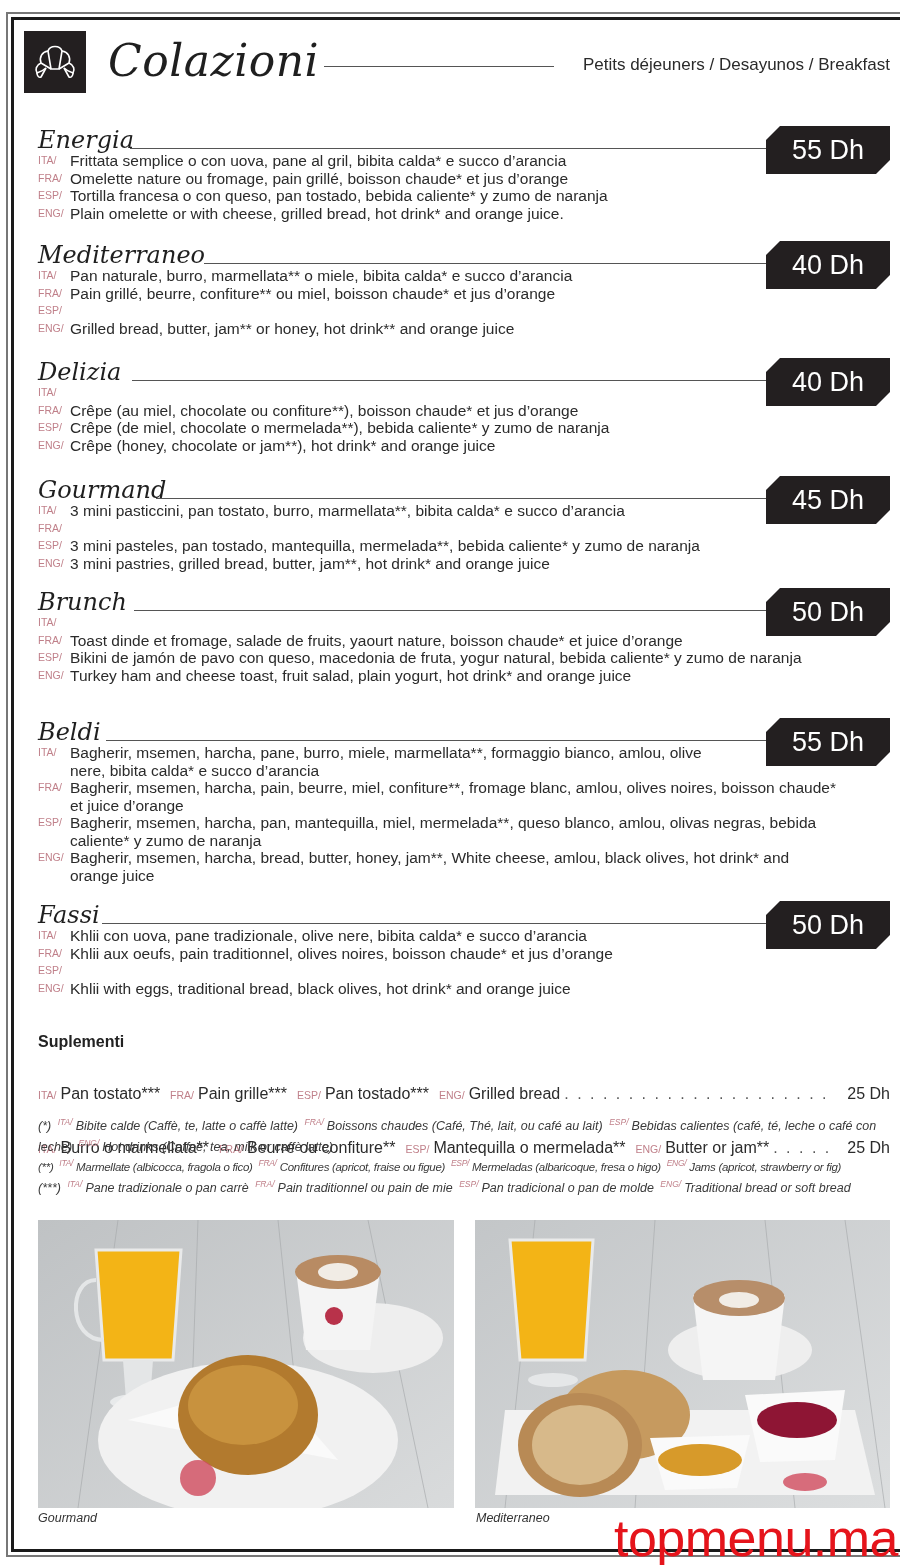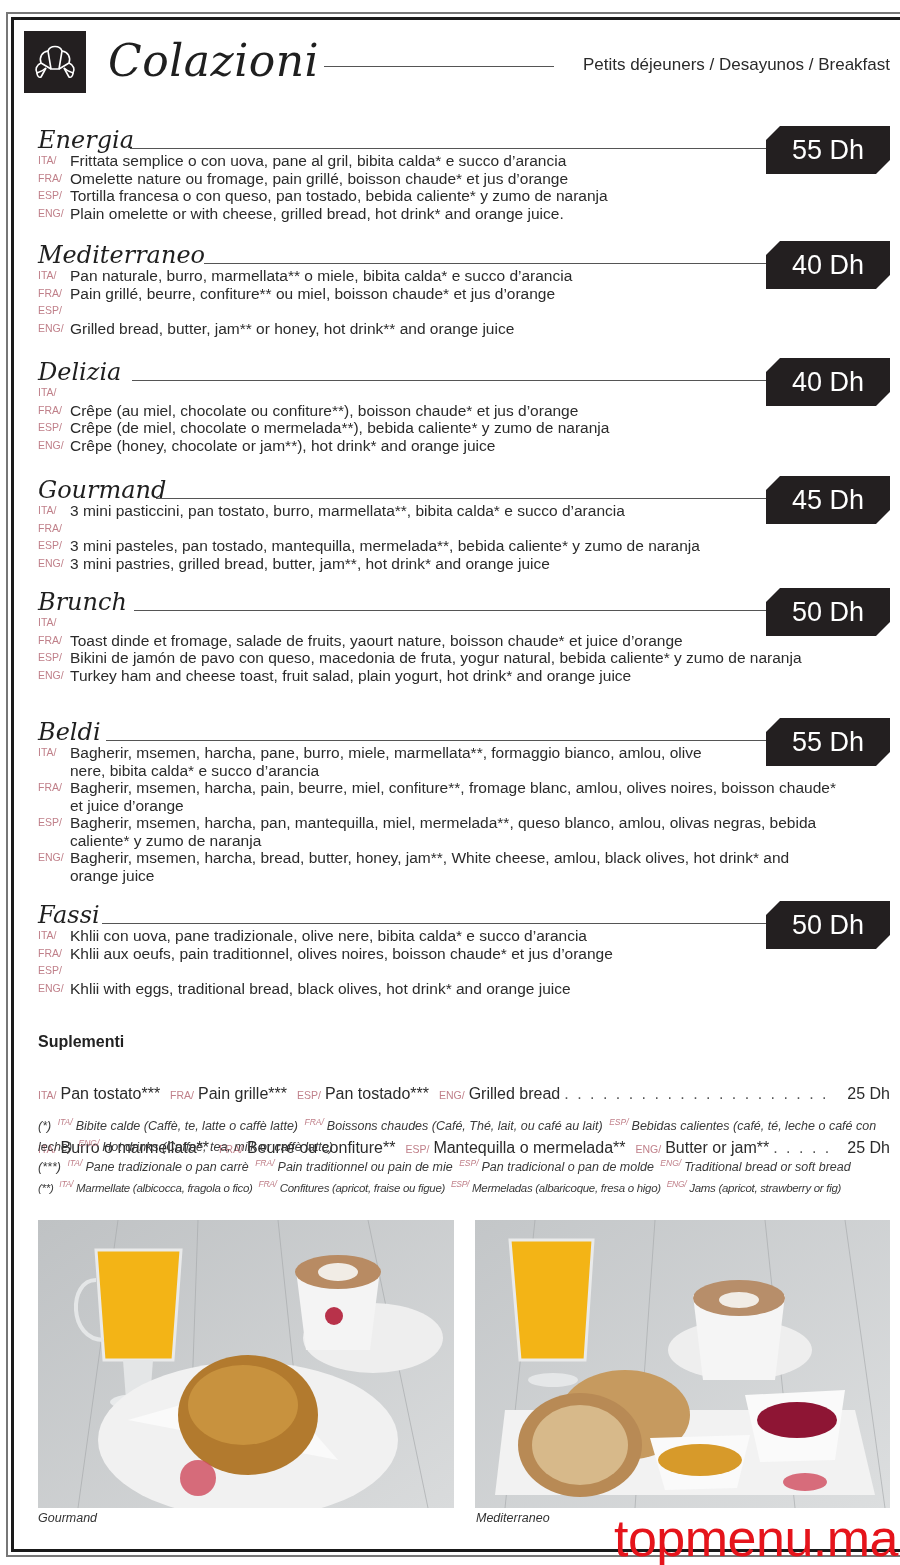--- a/index.html
+++ b/index.html
@@ -288,33 +288,33 @@
 </div>
 
 <div class="notes">
   <div>
     <span>(*)</span>
     <span class="lang">ITA/</span><span>Bibite calde (Caffè, te, latte o caffè latte)</span>
     <span class="lang">FRA/</span><span>Boissons chaudes (Café, Thé, lait, ou café au lait)</span>
     <span class="lang">ESP/</span><span>Bebidas calientes (café, té, leche o café con leche)</span>
     <span class="lang">ENG/</span><span>Hot drinks (Coffee, tea, milk or caffè latte)</span>
   </div>
+  <div style="font-size:11.5px; letter-spacing:-0.3px;">
+    <span>(**)</span>
+    <span class="lang">ITA/</span><span>Marmellate (albicocca, fragola o fico)</span>
+    <span class="lang">FRA/</span><span>Confitures (apricot, fraise ou figue)</span>
+    <span class="lang">ESP/</span><span>Mermeladas (albaricoque, fresa o higo)</span>
+    <span class="lang">ENG/</span><span>Jams (apricot, strawberry or fig)</span>
+  </div>
   <div>
     <span>(***)</span>
     <span class="lang">ITA/</span><span>Pane tradizionale o pan carrè</span>
     <span class="lang">FRA/</span><span>Pain traditionnel ou pain de mie</span>
     <span class="lang">ESP/</span><span>Pan tradicional o pan de molde</span>
     <span class="lang">ENG/</span><span>Traditional bread or soft bread</span>
-  </div>
-  <div style="font-size:11.5px; letter-spacing:-0.3px;">
-    <span>(**)</span>
-    <span class="lang">ITA/</span><span>Marmellate (albicocca, fragola o fico)</span>
-    <span class="lang">FRA/</span><span>Confitures (apricot, fraise ou figue)</span>
-    <span class="lang">ESP/</span><span>Mermeladas (albaricoque, fresa o higo)</span>
-    <span class="lang">ENG/</span><span>Jams (apricot, strawberry or fig)</span>
   </div>
 </div>
 
 <div class="photo photo-1">
   <svg width="416" height="288" viewBox="0 0 416 288">
     <defs>
       <linearGradient id="wood1" x1="0" y1="0" x2="1" y2="1">
         <stop offset="0" stop-color="#bfc2c4"></stop>
           <stop offset="1" stop-color="#d9dbdc"></stop>
       </linearGradient>

